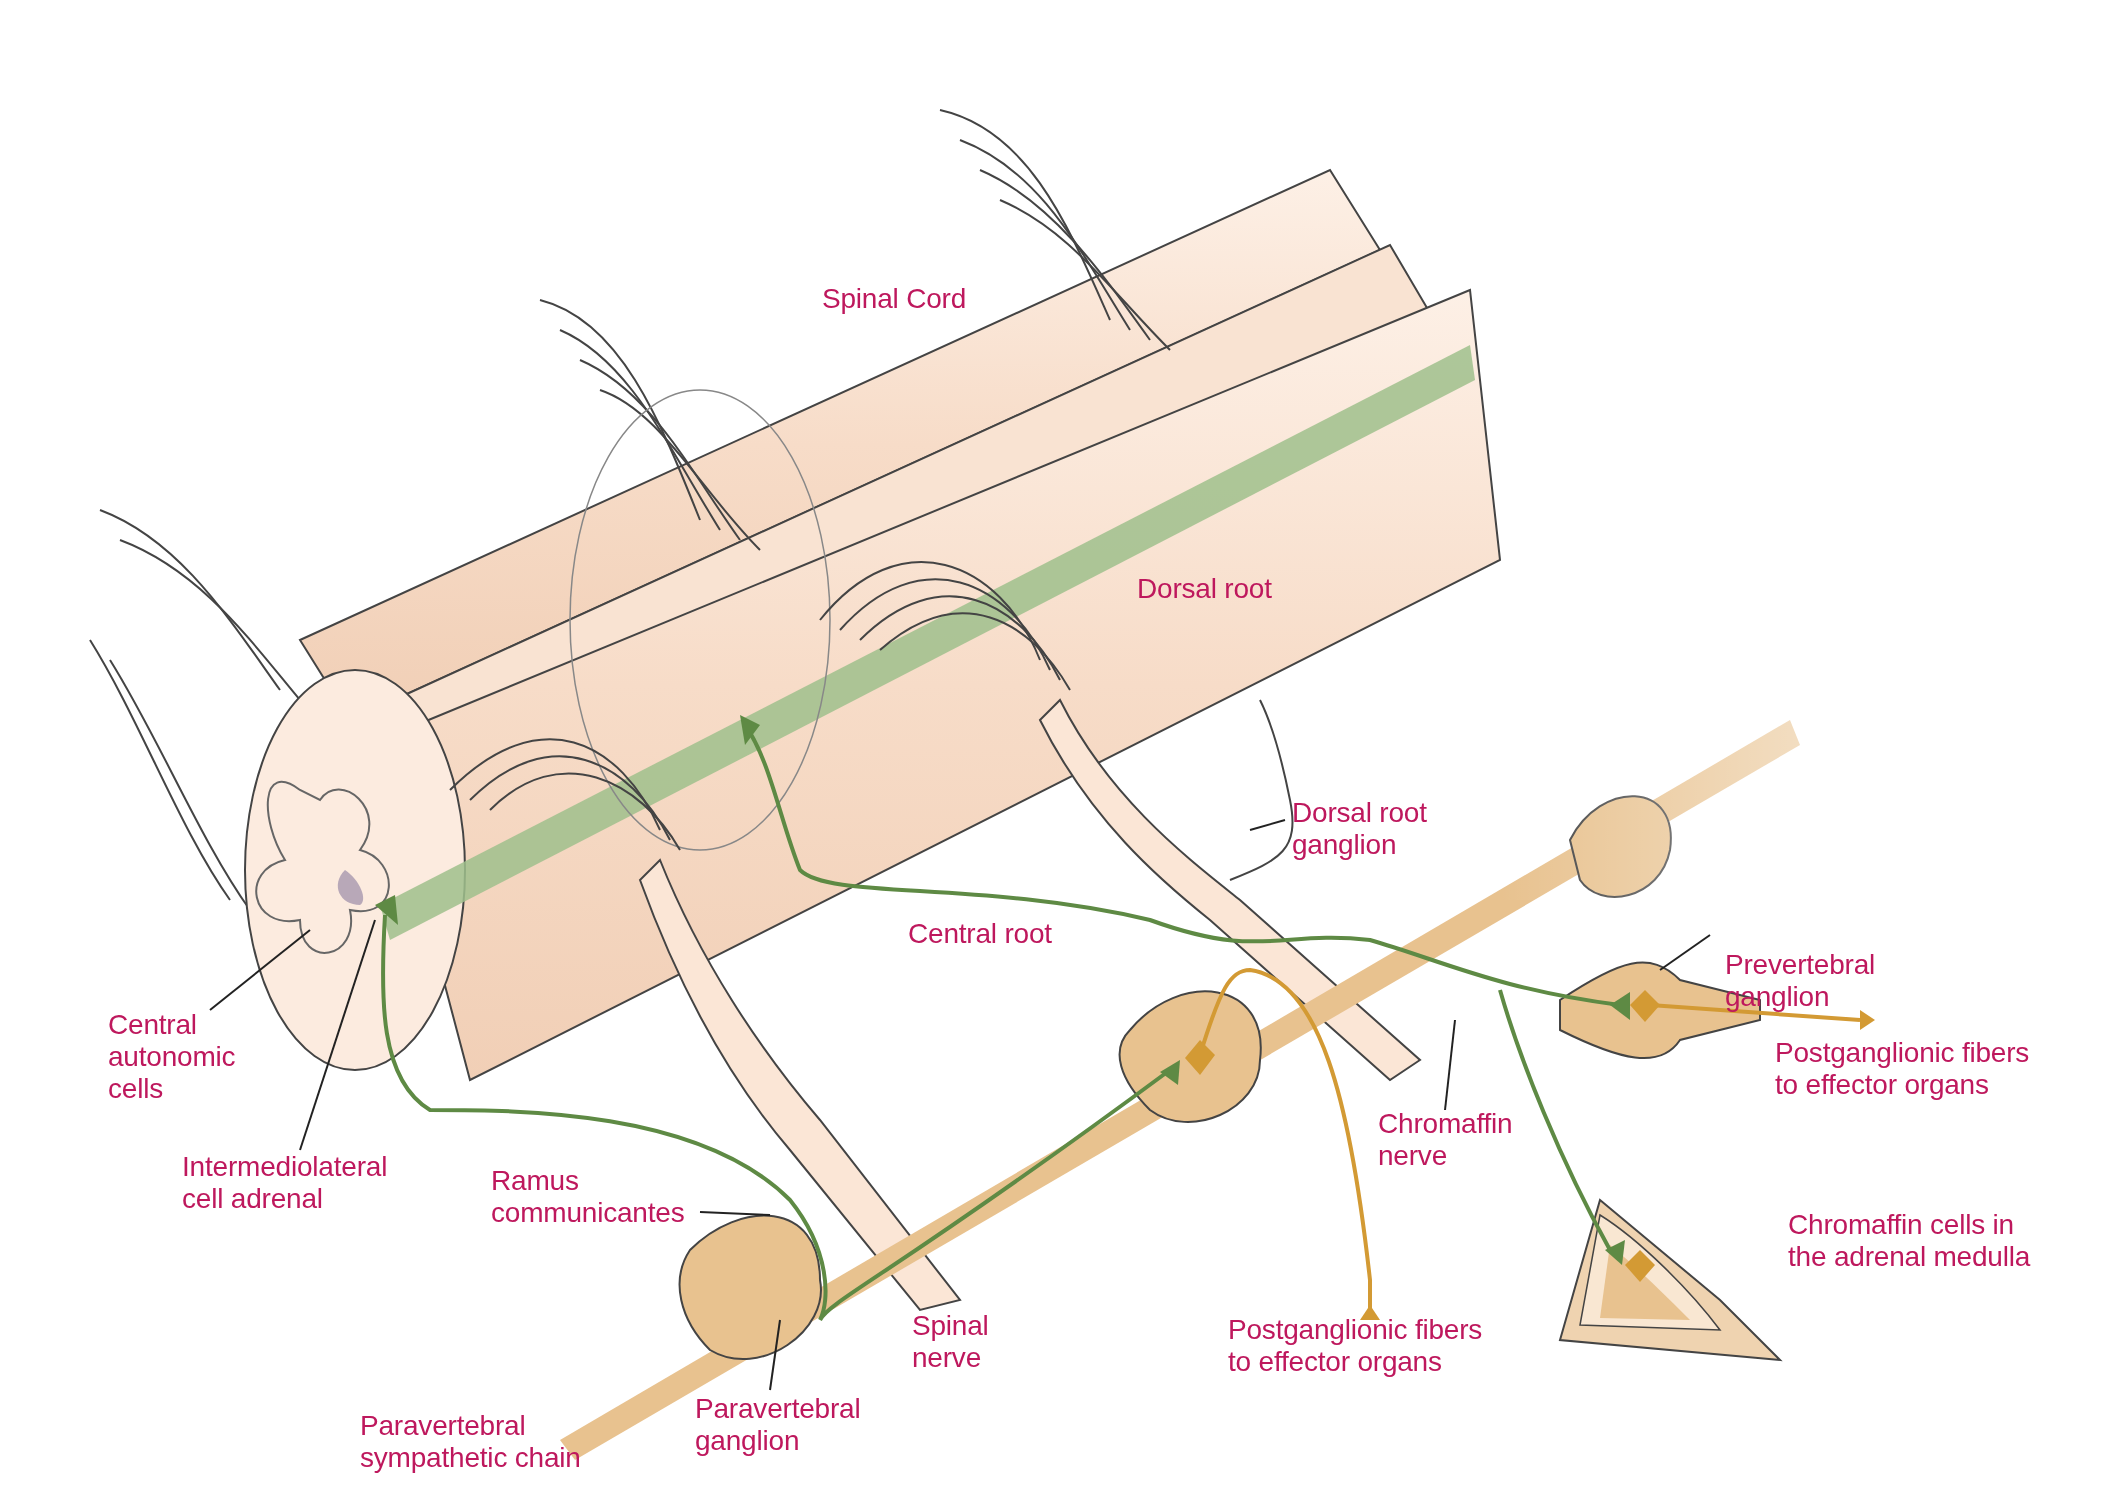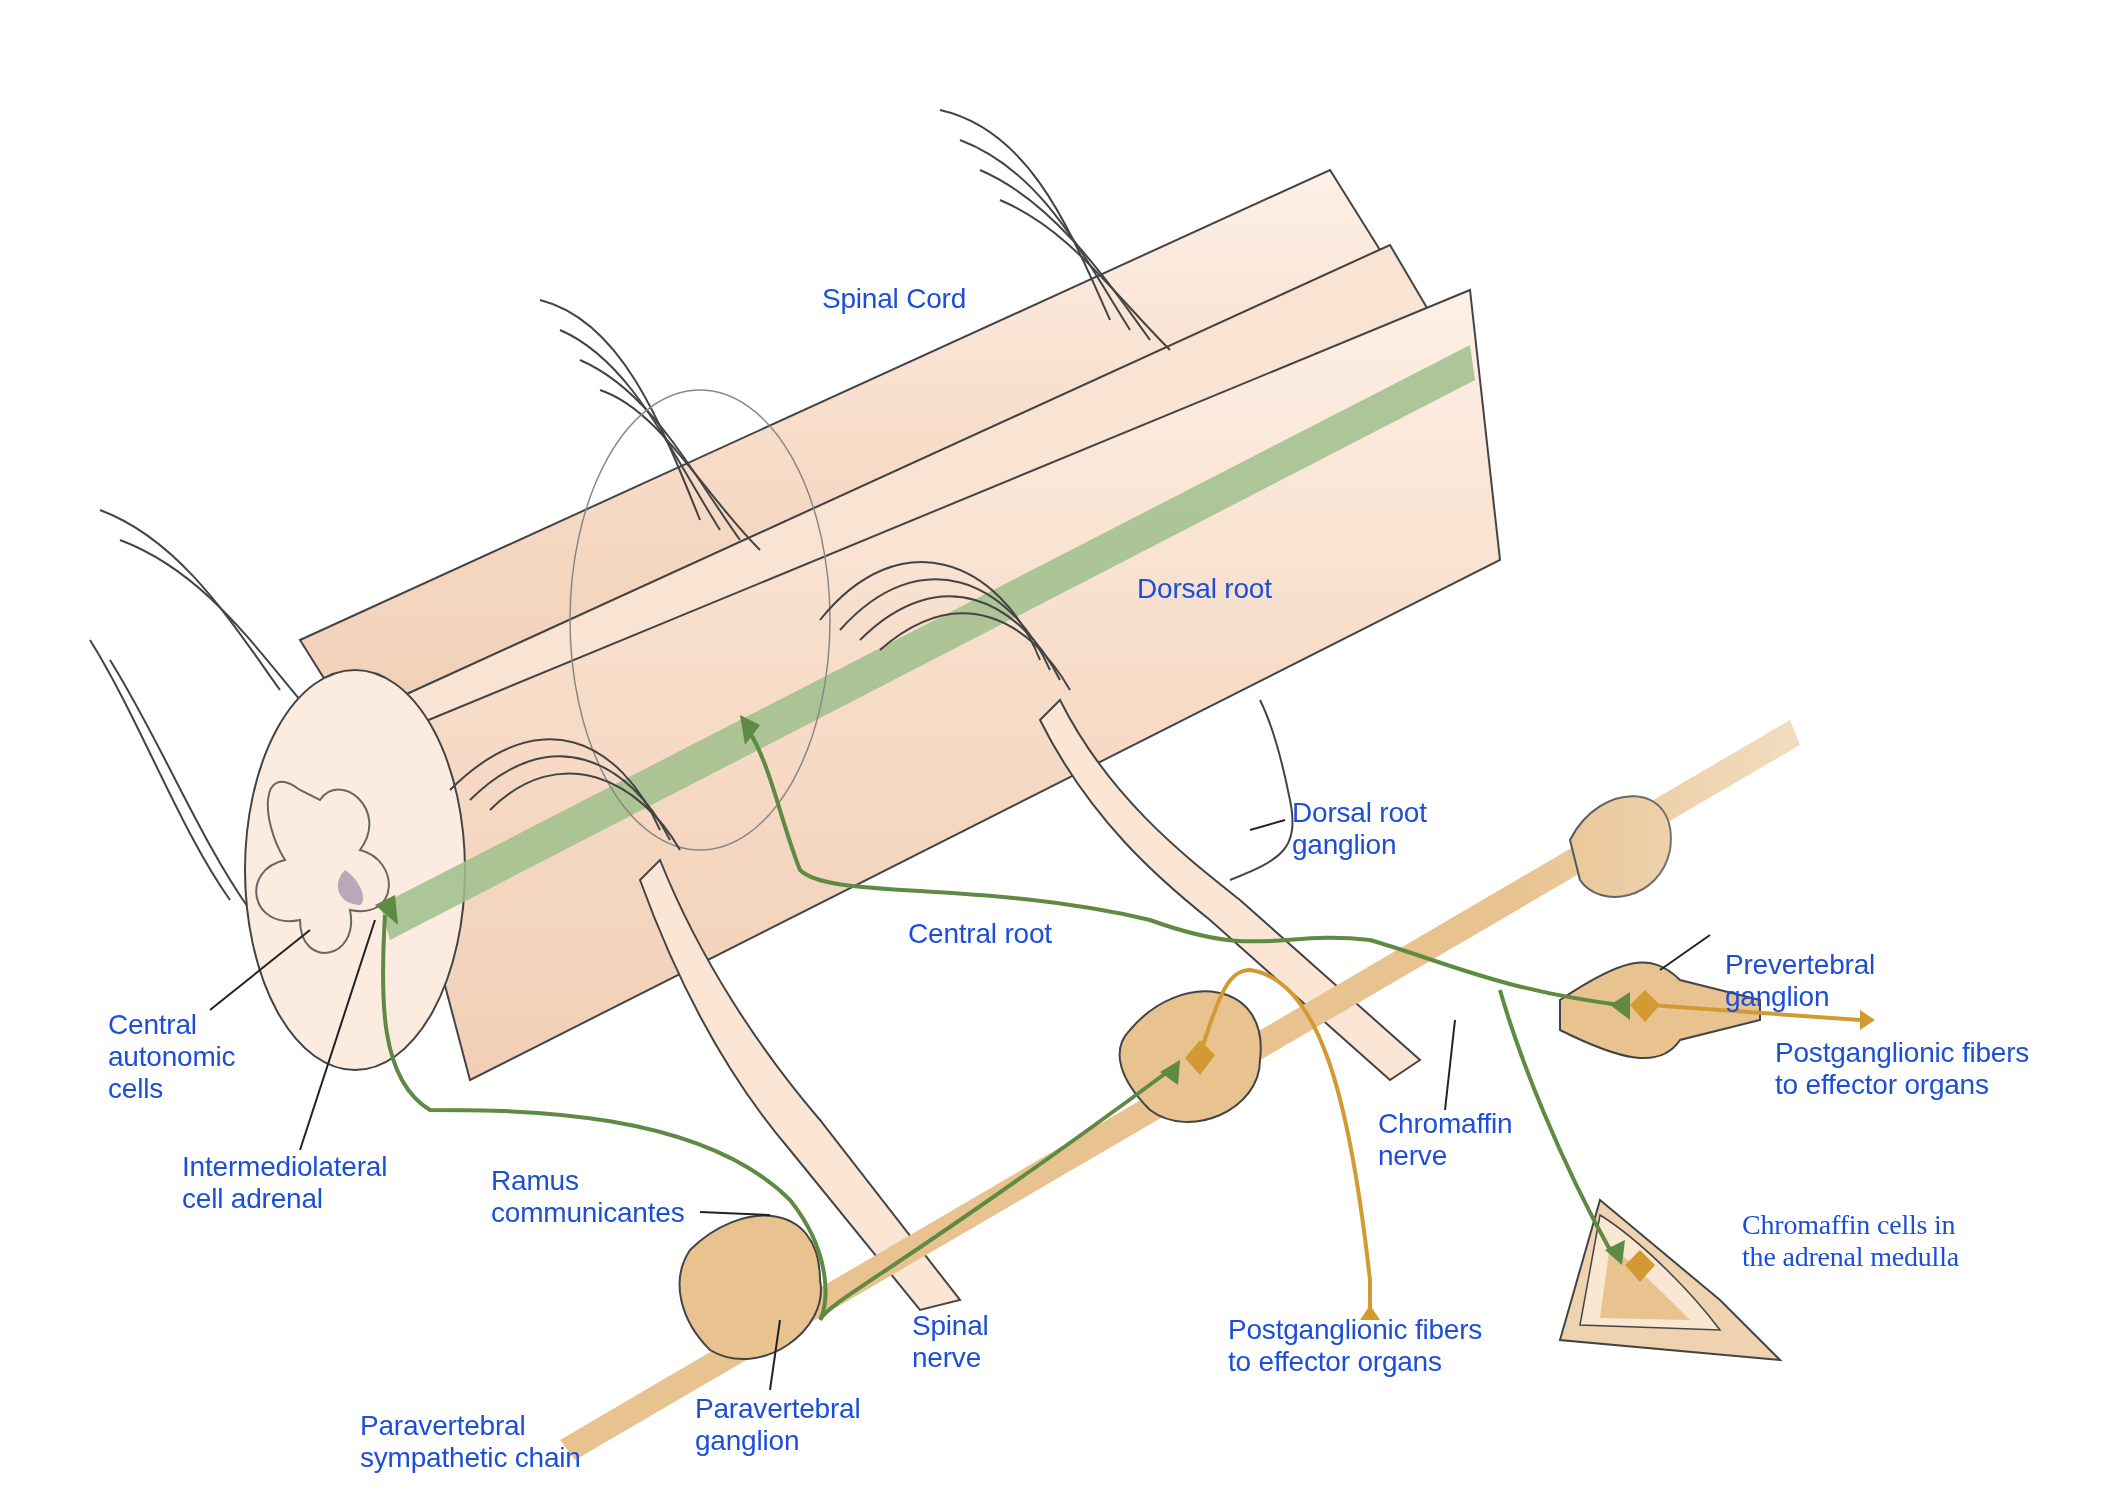--- a/index.html
+++ b/index.html
@@ -1,18 +1,18 @@
 <!DOCTYPE html>
 <html><head>
 <meta charset="utf-8">
 <style>
   html,body{margin:0;padding:0;background:#ffffff;}
   body{width:2106px;height:1510px;position:relative;overflow:hidden;font-family:"Liberation Sans","DejaVu Sans",sans-serif;}
   svg.art{position:absolute;left:0;top:0;}
-  .lbl{position:absolute;font-size:28px;line-height:32px;color:#1d4ed8;white-space:pre-line;letter-spacing:-0.2px;}
+  .lbl{position:absolute;font-size:28px;line-height:32px;color:#be185d;white-space:pre-line;letter-spacing:-0.2px;}
 </style>
 </head>
 <body>
 
 <svg class="art" width="2106" height="1510" viewBox="0 0 2106 1510">
   <defs>
     <linearGradient id="cordGrad" x1="0" y1="0" x2="0" y2="1">
       <stop offset="0" stop-color="#fdf0e6"></stop>
       <stop offset="0.5" stop-color="#f7dcc8"></stop>
       <stop offset="1" stop-color="#f1cfb6"></stop>
@@ -127,21 +127,21 @@
 <div class="lbl" style="left:1137px;top:573px;">Dorsal root</div>
 <div class="lbl" style="left:1292px;top:797px;">Dorsal root
 ganglion</div>
 <div class="lbl" style="left:908px;top:918px;">Central root</div>
 <div class="lbl" style="left:1725px;top:905px;margin-top:44px;">Prevertebral
 ganglion</div>
 <div class="lbl" style="left:1775px;top:1037px;">Postganglionic fibers
 to effector organs</div>
 <div class="lbl" style="left:1378px;top:1108px;">Chromaffin
 nerve</div>
-<div class="lbl" style="left:1742px;top:1209px;font-family:Liberation Serif, serif;">Chromaffin cells in
+<div class="lbl" style="left:1788px;top:1209px;">Chromaffin cells in
 the adrenal medulla</div>
 <div class="lbl" style="left:1228px;top:1314px;">Postganglionic fibers
 to effector organs</div>
 <div class="lbl" style="left:108px;top:1009px;">Central
 autonomic
 cells</div>
 <div class="lbl" style="left:182px;top:1151px;">Intermediolateral
 cell adrenal</div>
 <div class="lbl" style="left:491px;top:1165px;">Ramus
 communicantes</div>

